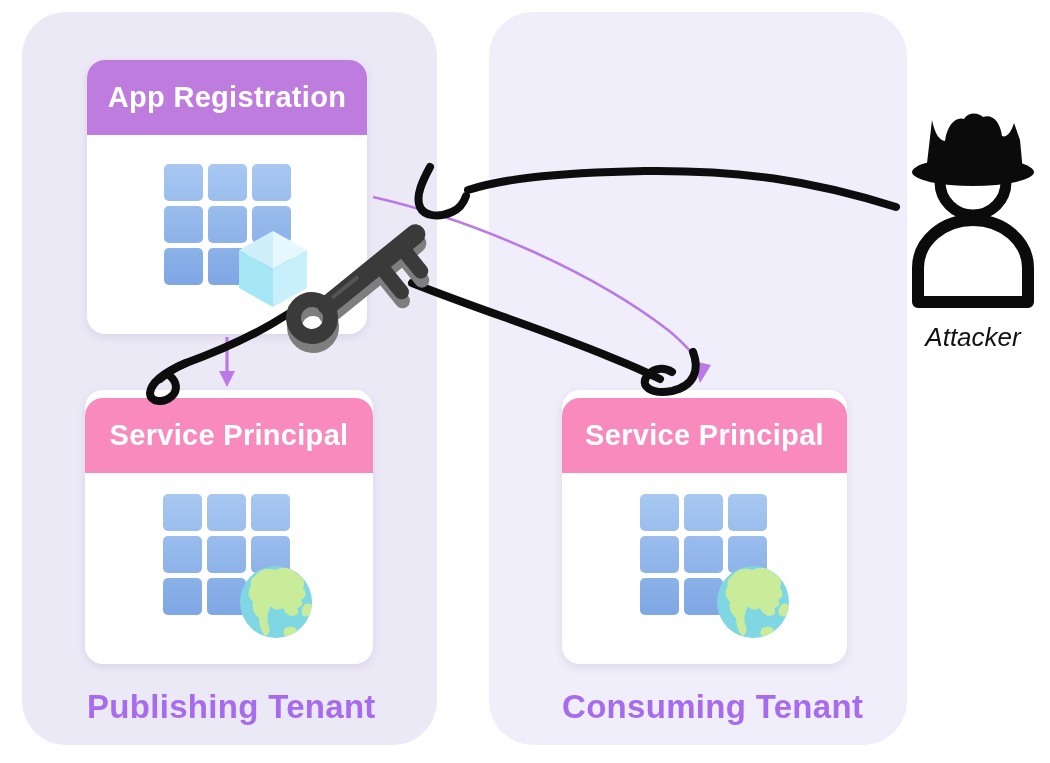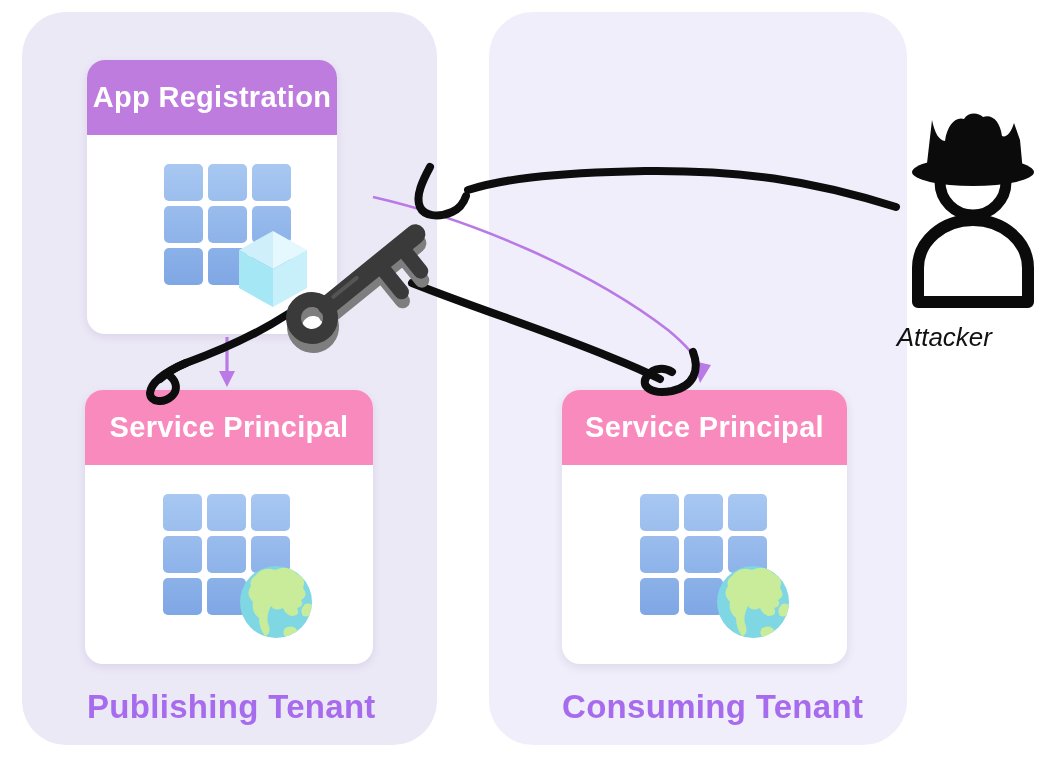--- a/index.html
+++ b/index.html
@@ -14,40 +14,40 @@
     position:absolute;top:676px;text-align:right;
     font-size:33px;font-weight:bold;color:var(--tenant_label,#a76cee);
     letter-spacing:0.3px;white-space:nowrap;
   }
   .tenant-left .tenant-label{left:65px;width:286px;}
   .tenant-right .tenant-label{left:73px;width:285px;}
   .card{
     position:absolute;background:var(--card_bg,#ffffff);border-radius:18px;
     box-shadow:0 3px 10px rgba(80,60,120,0.12);
   }
-  .card-app-reg{left:87px;top:60px;width:250px;height:274px;}
+  .card-app-reg{left:87px;top:60px;width:280px;height:274px;}
   .card-sp-left{left:85px;top:390px;width:288px;height:274px;}
   .card-sp-right{left:562px;top:390px;width:285px;height:274px;}
   .card-header{
     position:absolute;left:0;top:0;right:0;height:75px;border-radius:18px 18px 0 0;
     display:flex;align-items:center;justify-content:center;
     color:var(--header_text,#ffffff);font-size:29px;font-weight:bold;letter-spacing:0.3px;
   }
   .header-purple{background:var(--app_registration_header,#bd7cde);}
-  .header-pink{background:var(--service_principal_header,#f98abe);}
+  .header-pink{background:var(--service_principal_header,#f98abe);margin-top:8px;}
   .card-icon{position:absolute;left:70px;top:98px;}
   .overlay{position:absolute;left:0;top:0;width:1050px;height:763px;pointer-events:none;}
   .attacker-svg{position:absolute;left:906px;top:110px;width:134px;height:200px;}
   .note{
     position:absolute;text-align:center;font-style:italic;font-size:26px;font-weight:500;
     color:var(--annotation_text,#111111);white-space:nowrap;
   }
   .note-adds{left:516px;top:122px;width:270px;}
   .note-auth{left:342px;top:306px;width:220px;}
-  .note-attacker{left:858px;top:322px;width:134px;text-align:right;}
+  .note-attacker{left:906px;top:322px;width:134px;}
 </style>
 </head>
 <body>
 
 <div class="canvas">
 
   <div class="tenant tenant-left">
     <div class="tenant-label">Publishing Tenant</div>
   </div>
   <div class="tenant tenant-right">

